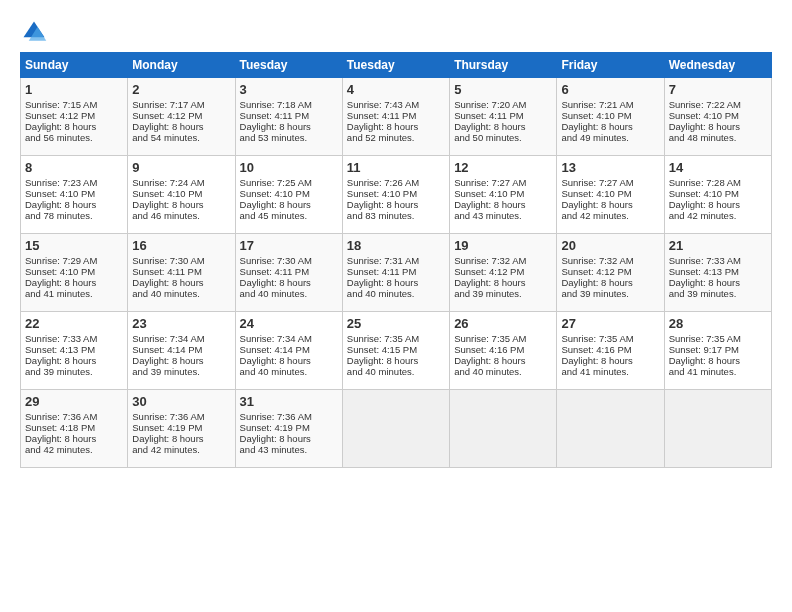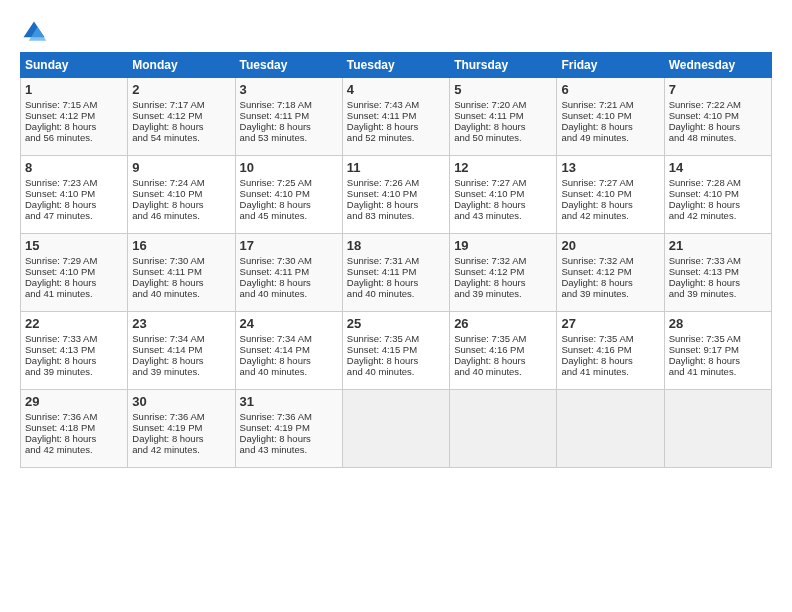--- a/index.html
+++ b/index.html
@@ -178,21 +178,21 @@
             <div>Daylight: 8 hours</div>
             <div>and 48 minutes.</div>
           </td>
         </tr>
         <tr>
           <td>
             <span class="day-num">8</span>
             <div>Sunrise: 7:23 AM</div>
             <div>Sunset: 4:10 PM</div>
             <div>Daylight: 8 hours</div>
-            <div>and 47 minutes.</div>
+            <div>and 78 minutes.</div>
           </td>
           <td>
             <span class="day-num">9</span>
             <div>Sunrise: 7:24 AM</div>
             <div>Sunset: 4:10 PM</div>
             <div>Daylight: 8 hours</div>
             <div>and 46 minutes.</div>
           </td>
           <td>
             <span class="day-num">10</span>

